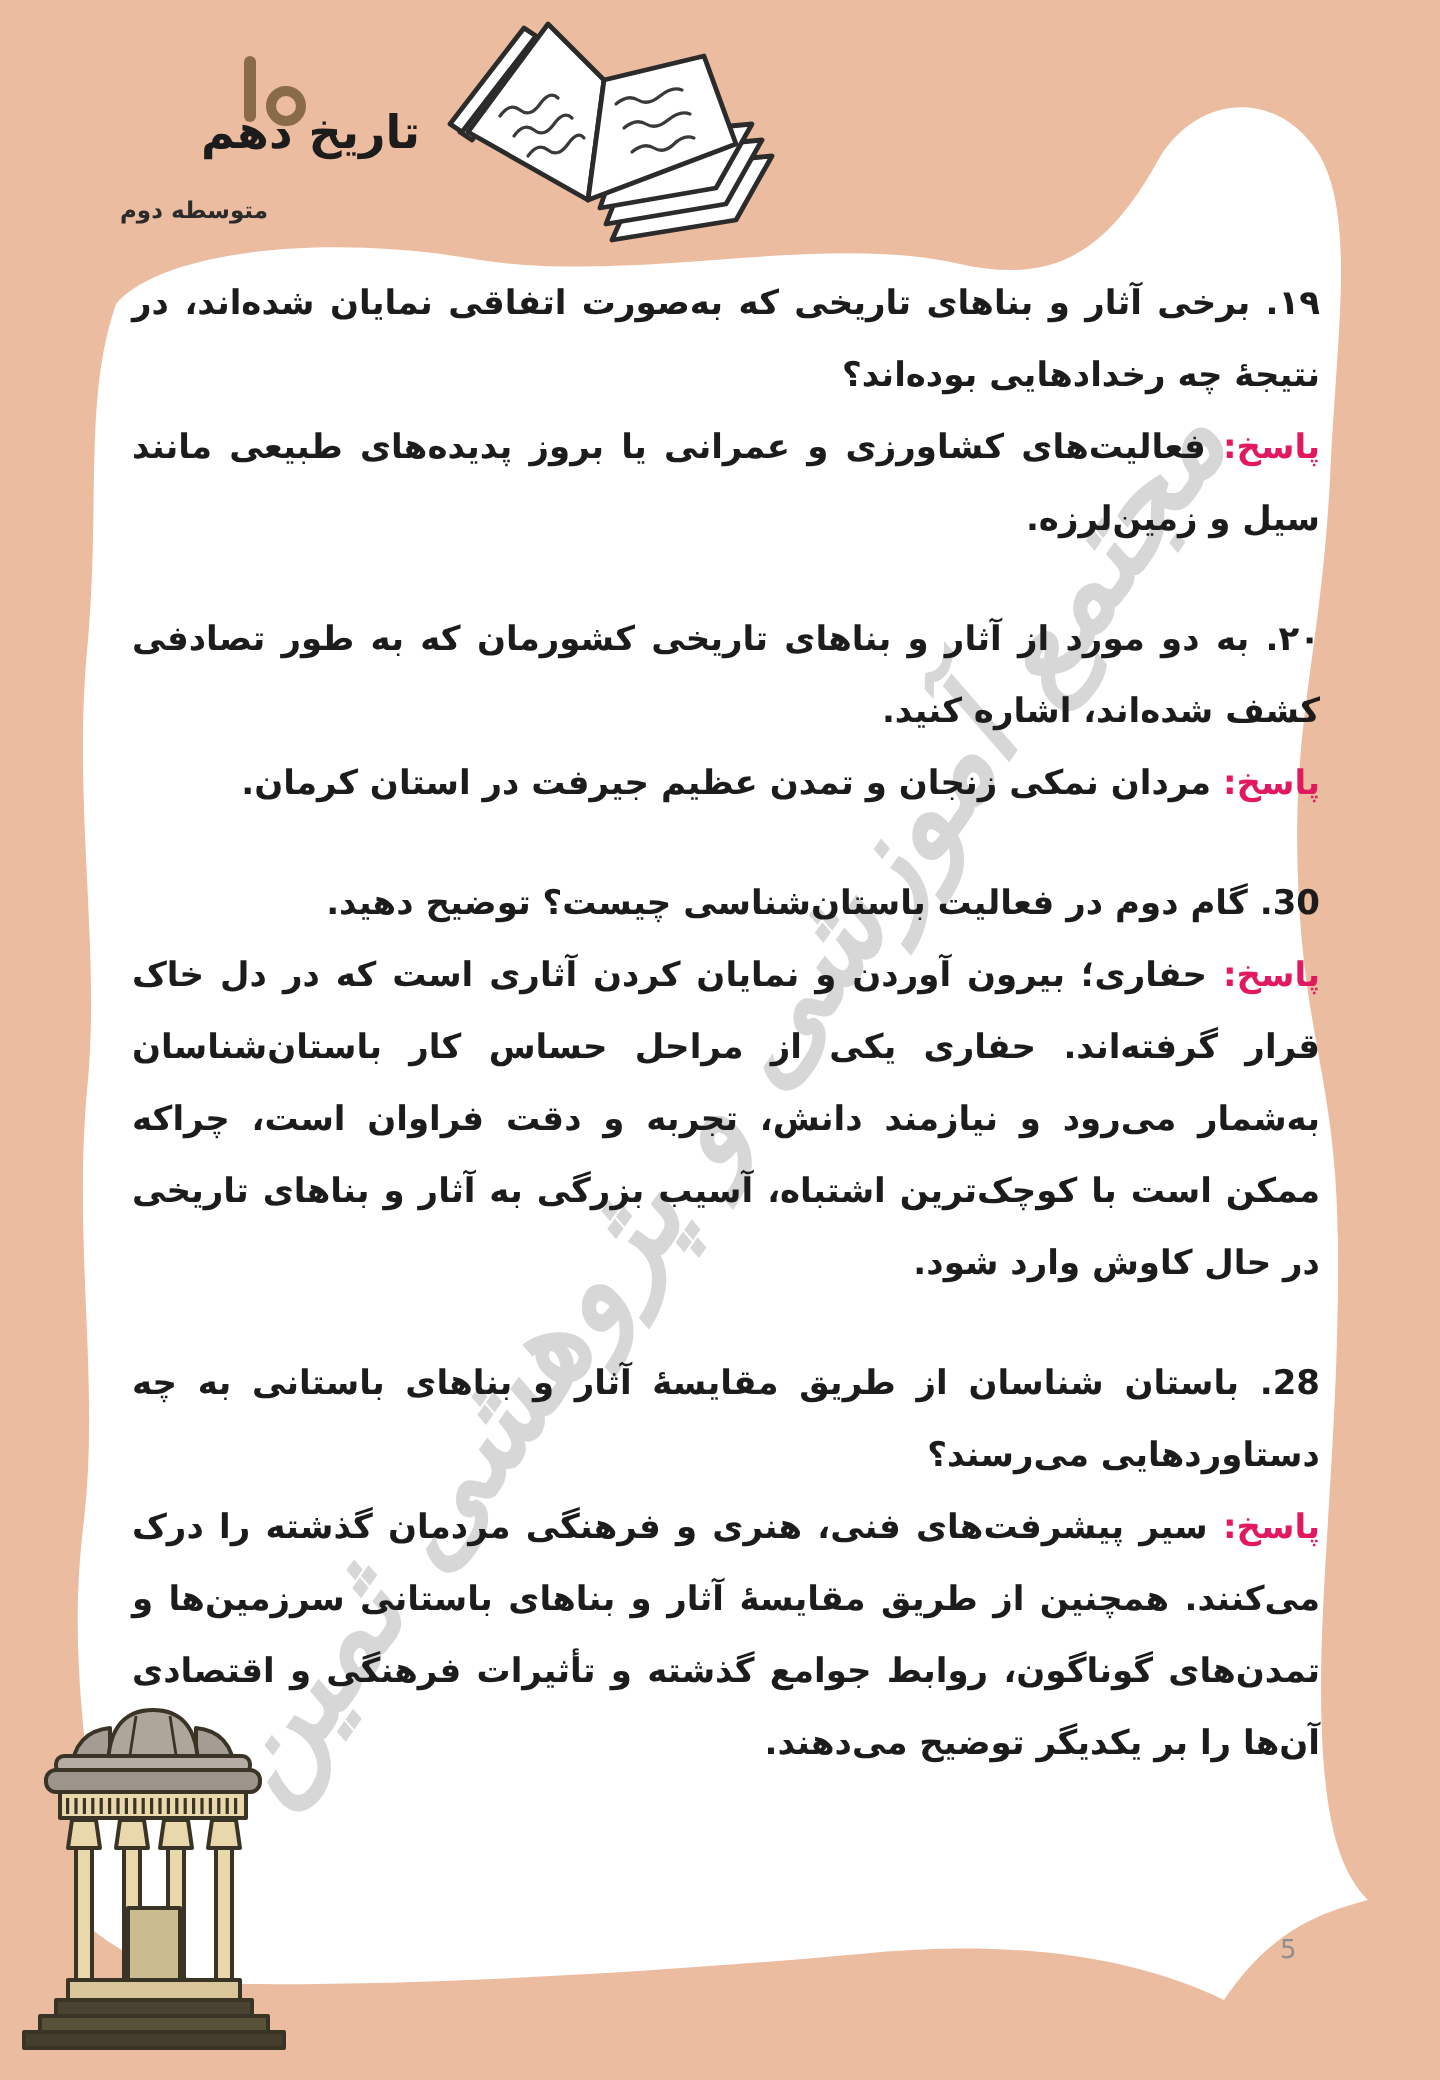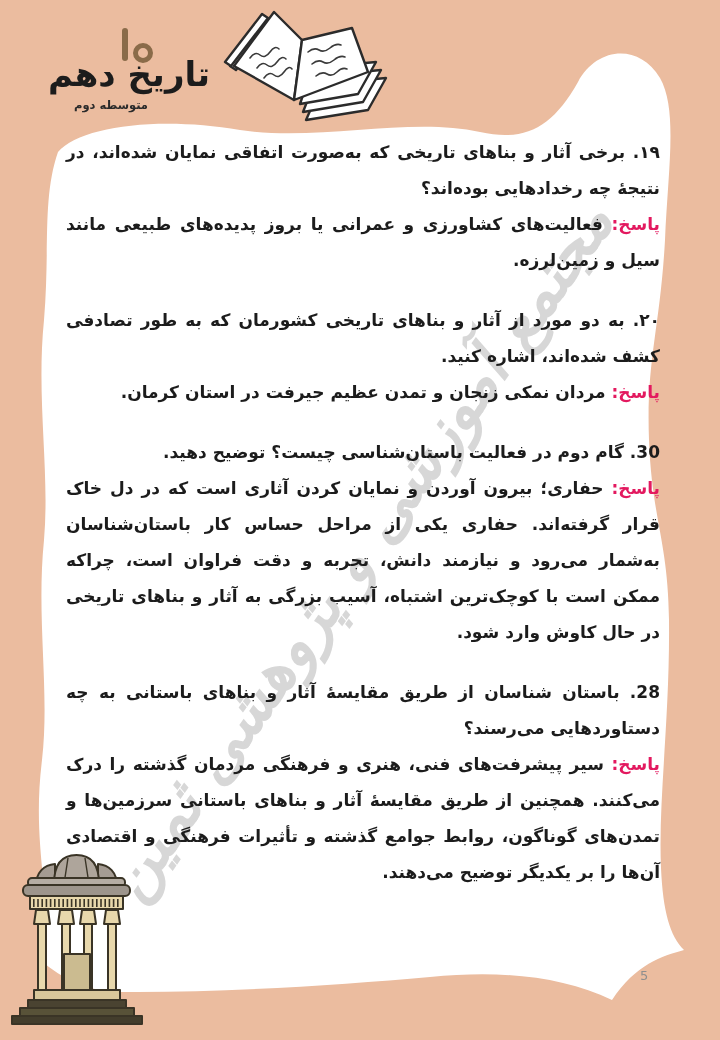--- a/index.html
+++ b/index.html
@@ -24,25 +24,25 @@
     opacity:.6;
     white-space:nowrap;
     transform:rotate(-55deg);
     z-index:2;
     direction:rtl;
     letter-spacing:2px;
   }
   
   .logo{position:absolute;left:26px;top:54px;width:184px;z-index:3;direction:rtl;}
   .logo-title{
-    font-size:34px;font-weight:bold;color:#1c1c1c;
+    font-size:23px;font-weight:bold;color:#1c1c1c;
     text-align:right;letter-spacing:-1px;white-space:nowrap;
   }
   .logo-subtitle{
-    position:absolute;left:30px;top:44px;width:110px;
+    position:absolute;left:16px;top:44px;width:110px;
     font-size:11.5px;font-weight:bold;color:#2b2b2b;
     text-align:center;letter-spacing:1px;white-space:nowrap;
   }
   .grade-mark{position:absolute;left:96px;top:-26px;width:32px;height:36px;z-index:4;}
   .grade-bar{position:absolute;left:0;top:0;width:6px;height:33px;background:#8a6b49;border-radius:3px;}
   .grade-ring{position:absolute;left:11px;top:15px;width:10px;height:10px;border:5px solid #8a6b49;border-radius:50%;}
   .book-illustration{position:absolute;left:200px;top:0px;z-index:3;}
   
   .content{
     position:absolute;left:66px;top:134px;width:594px;

